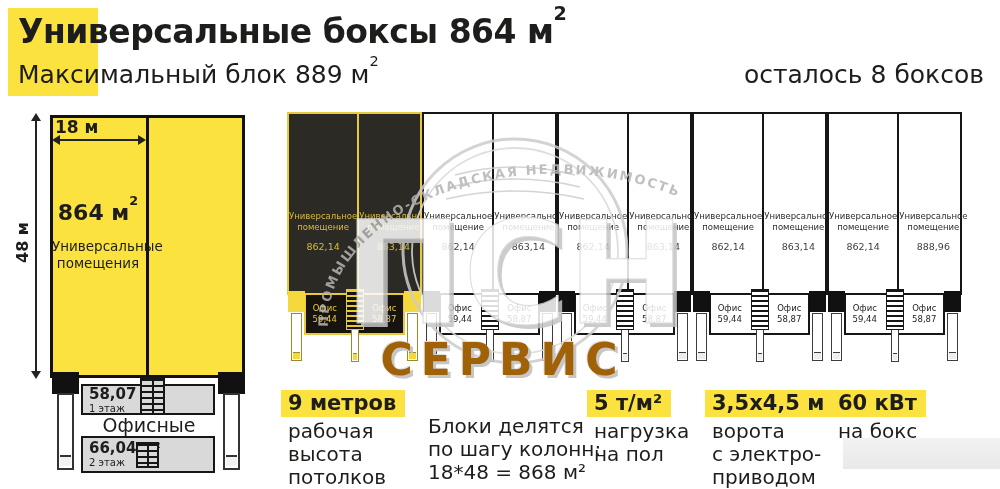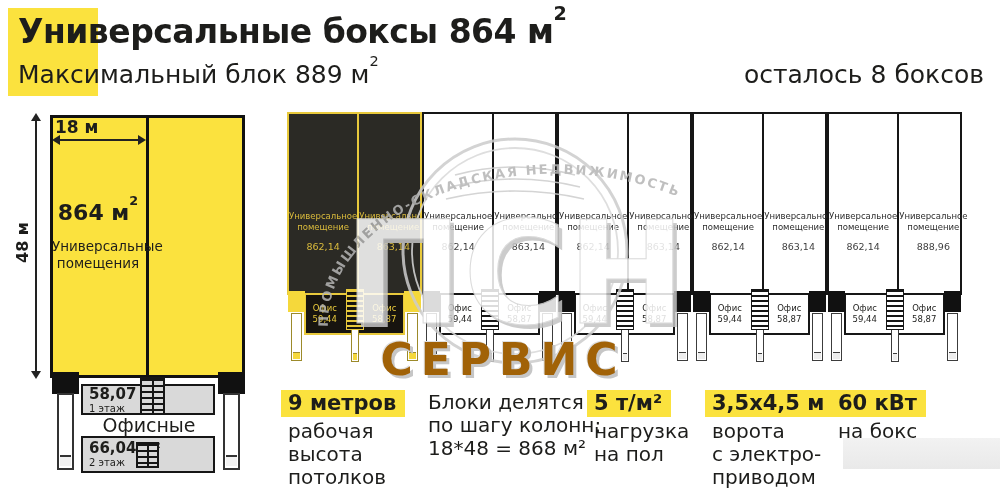--- a/index.html
+++ b/index.html
@@ -98,21 +98,21 @@
   .wm svg{position:absolute;left:0;top:0;}
   .wm-servis{left:378px;top:334px;width:250px;text-align:center;font-size:44px;font-weight:800;
              letter-spacing:8px;color:#a16207;z-index:6;pointer-events:none;
              text-shadow:3px 3px 0 #c6c6c6, -1px -1px 0 #dedede;}
   .wm-strip{left:843px;top:438px;width:157px;height:31px;background:linear-gradient(#f2f2f2,#e9e9e9);z-index:1;}
 
   
   .features{left:0;top:390px;width:1000px;height:99px;z-index:7;}
   .feat{position:absolute;top:0;}
   .feat:nth-child(1){left:288px;}
-  .feat:nth-child(2){left:428px;}
+  .feat:nth-child(2){left:428px;margin-top:24px;}
   .feat:nth-child(3){left:594px;}
   .feat:nth-child(4){left:712px;}
   .feat:nth-child(5){left:838px;}
   .feat-hl{display:inline-block;background:var(--yellow);font-size:21px;font-weight:800;padding:1px 9px 2px 7px;margin-left:-7px;}
   .feat-lines{margin-top:3px;}
   .feat-line{font-size:20px;line-height:1.16;}
   .feat:nth-child(2) .feat-lines{margin-top:1px;}
 </style>
 </head>
 <body>

